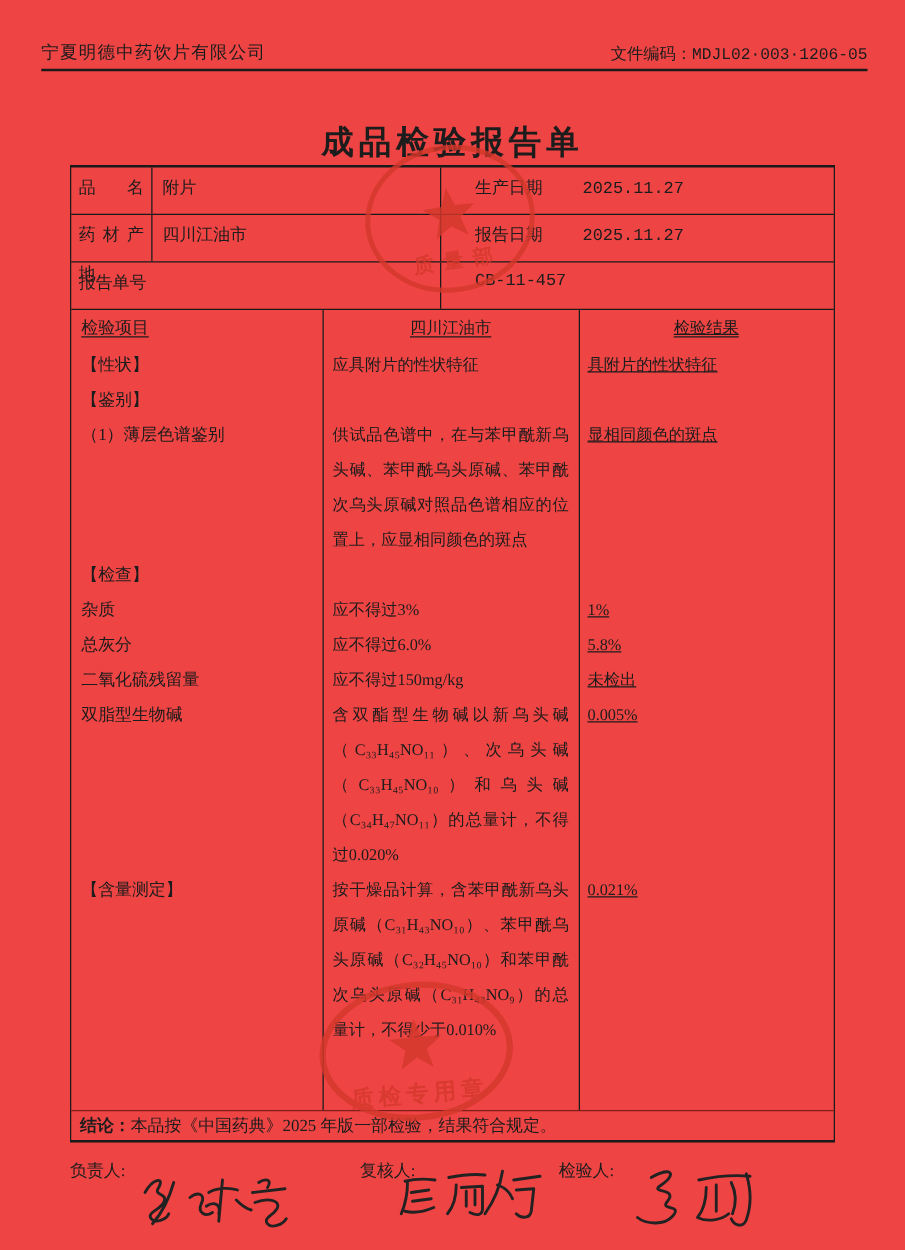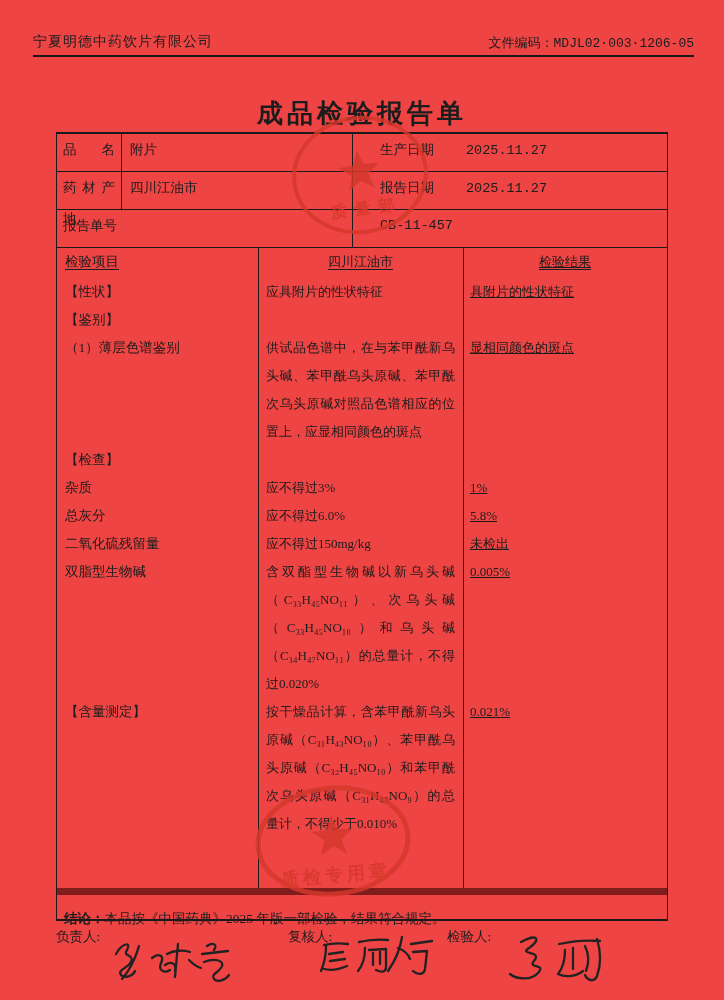--- a/index.html
+++ b/index.html
@@ -34,21 +34,21 @@
   .vline { position:absolute; top:0; bottom:0; width:1px; background:#1a1a1a; }
   .vline.v1 { left:201px; } .vline.v2 { left:406px; }
   .mrow { display:flex; align-items:flex-start; }
   .m1 { width:201px; padding:0 8px; line-height:28px; }
   .m2 { width:205px; padding:0 8px; line-height:28px; text-align:justify; font-size:13px; }
   .m3 { flex:1; padding:0 7px; line-height:28px; font-size:13px;text-decoration:underline; }
   .hdr { height:30px; line-height:30px; }
   .hdr .m2, .hdr .m3 { text-align:center; }
   .u { text-decoration:underline; text-underline-offset:3px;margin-top:13px; }
 
-  .conclusion-row { border-top:7px solid #7f1d1d; height:24px; line-height:23px; padding:12px 7px; }
+  .conclusion-row { border-top:1px solid #7f1d1d; height:24px; line-height:23px; padding:0 7px; }
   .conclusion-row b { font-weight:bold; }
 
   
   .sign-bar { position:absolute; left:56px; top:928px; width:612px; height:70px; font-size:13.5px; }
   .slabel { position:absolute; top:0; }
   .sl1 { left:0; } .sl2 { left:232px; } .sl3 { left:391px; }
   .sig { position:absolute; }
   .sig path { fill:none; stroke:#222; stroke-width:2.3; stroke-linecap:round; stroke-linejoin:round; }
   .sig1 { left:48px; top:6px; } .sig2 { left:258px; top:-4px; } .sig3 { left:445px; top:0; }
 

